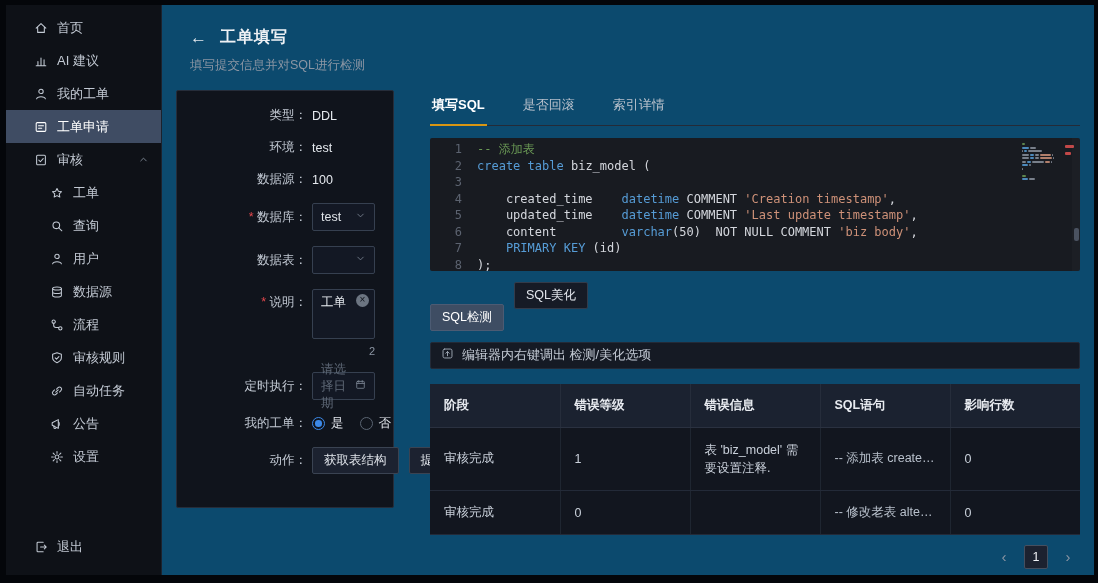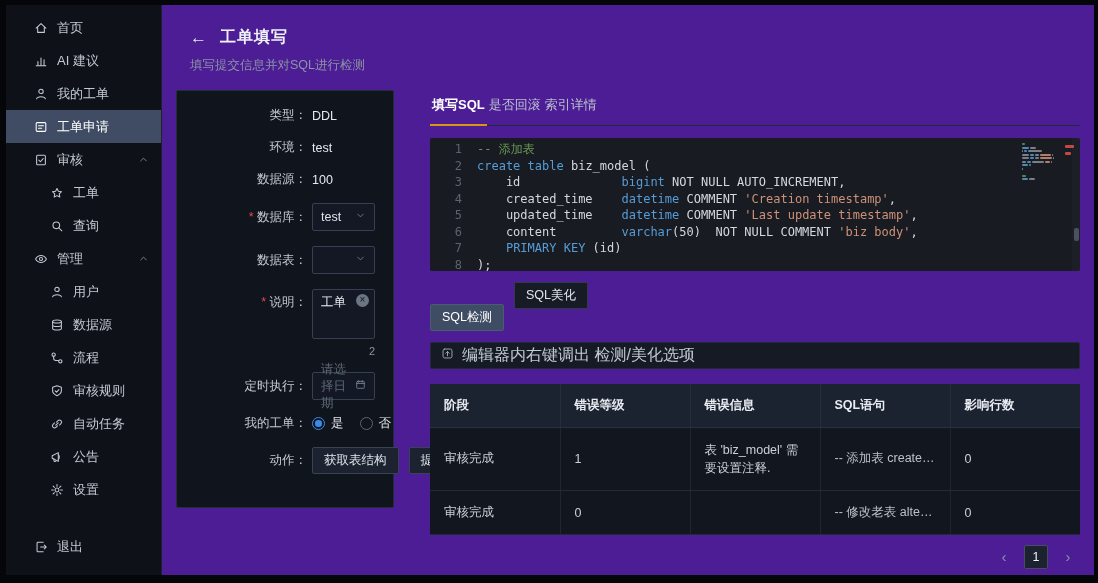--- a/index.html
+++ b/index.html
@@ -5,21 +5,21 @@
   * { box-sizing: border-box; }
   html,body { margin:0; padding:0; }
   body {
     width:1098px; height:583px; overflow:hidden;
     background:#000;
     font-family:"Liberation Sans","DejaVu Sans",sans-serif;
     color:#dfe3e8;
     -webkit-font-smoothing:antialiased;
   }
   .frame { width:1098px; height:583px; background:#04060a; padding:5px 4px 8px 6px; }
-  .app { display:flex; width:100%; height:100%; background:#4c1d95; overflow:hidden; }
+  .app { display:flex; width:100%; height:100%; background:#0c4a6e; overflow:hidden; }
 
   
   .sidebar { width:156px; flex:0 0 156px; background:#0e1117; border-right:1px solid #1c222d;
              display:flex; flex-direction:column; padding-top:6px; }
   #sidebar-nav { flex:1; }
   .side-item { display:flex; align-items:center; gap:9px; height:33px; padding:0 12px 0 28px;
                font-size:13px; color:#c3cad4; cursor:pointer; white-space:nowrap; }
   .side-item.child { padding-left:44px; }
   .side-item.active { background:#3f4c63; color:#ffffff; }
   .side-item .icon { width:14px; height:14px; flex:0 0 14px; display:inline-flex; color:inherit; }
@@ -68,21 +68,21 @@
   .radio .dot { width:13px; height:13px; border-radius:50%; border:1.5px solid #5a6472; position:relative; }
   .radio.checked .dot { border-color:var(--primary-blue,#3c89e8); }
   .radio.checked .dot::after { content:""; position:absolute; inset:2.2px; border-radius:50%;
                                background:var(--primary-blue,#3c89e8); }
   .action-buttons { margin-left:5px; display:flex; gap:10px; }
   .btn { height:27px; padding:0 11px; background:#1c2230; border:1px solid #3a4352; border-radius:2px;
          color:#e2e6ec; font-size:12.5px; cursor:pointer; font-family:inherit; white-space:nowrap; }
 
   
   .right-panel { flex:1; display:flex; flex-direction:column; min-width:0; }
-  .tabs { display:flex; border-bottom:1px solid #242b38; }
+  .tabs { display:flex; gap:34px; border-bottom:1px solid #242b38; }
   .tab { padding:6px 2px 11px 2px; font-size:13px; color:#b9c1cc; cursor:pointer; position:relative; }
   .tab.active { color:#ffffff; font-weight:700; }
   .tab.active::after { content:""; position:absolute; left:0; right:0; bottom:-1px; height:2px;
                        background:var(--tab-accent,#d89614); }
 
   .editor { position:relative; margin-top:12px; height:178px; background:#181b21; border-radius:2px;
             overflow:hidden; font-family:"DejaVu Sans Mono","Liberation Mono",monospace;
             font-size:12px; line-height:16.5px; padding:3px 0 0 4px; cursor:text; }
   .code-line { display:flex; white-space:pre; }
   .ln { width:28px; flex:0 0 28px; text-align:right; color:#5c6370; margin-right:15px; }
@@ -96,21 +96,21 @@
   .mm-marker { position:absolute; width:9px; height:3px; background:#c24848; border-radius:1px; }
   .editor-scrollbar { position:absolute; top:0; right:0; width:8px; height:100%; background:rgba(255,255,255,0.02); }
   .scroll-thumb { position:absolute; top:90px; right:1px; width:5px; height:13px; background:#4a5260; border-radius:2px; }
 
   .editor-actions { margin-top:11px; display:flex; gap:10px; }
   .btn-check { background:#3e4d63; border:1px solid #4c5b73; color:#fff;margin-top:22px; }
   .btn-beautify { background:#161b26; border:1px solid #333b4a; }
 
   .hint-bar { margin-top:11px; height:27px; background:#151a24; border:1px solid #232a37;
               border-radius:2px; display:flex; align-items:center; gap:8px; padding:4px 10px;
-              font-size:16px; color:#c3cad4; }
+              font-size:13px; color:#c3cad4; }
   .hint-icon { display:inline-flex; color:#9aa4b0; }
   .hint-icon svg { width:13px; height:13px; }
 
   .results-table { margin-top:15px; width:100%; border-collapse:collapse; table-layout:fixed; font-size:12.5px; }
   .results-table th { background:#1b2230; color:#e8ebf0; font-weight:700; text-align:left;
                       padding:13px 14px; border-bottom:1px solid #2a3140; }
   .results-table th:not(:last-child) { border-right:1px solid #262d3b; }
   .results-table td { background:#12161f; color:#c9d0da; padding:13px 14px;
                       border-bottom:1px solid #232a38; vertical-align:middle; }
   .results-table td:not(:last-child) { border-right:1px solid #1f2631; }
@@ -189,34 +189,20 @@
             <span class="side-label">工单</span>
           </div>
           <div class="side-item child">
             <span class="icon ">
               <svg viewBox="0 0 16 16" fill="none" stroke="currentColor" stroke-width="1.2" stroke-linecap="round" stroke-linejoin="round">
                 <circle cx="7.2" cy="7.2" r="3.8"></circle>
                 <path d="M10 10l3.5 3.5"></path>
               </svg>
             </span>
             <span class="side-label">查询</span>
-          </div>
-          <div class="side-item">
-            <span class="icon ">
-              <svg viewBox="0 0 16 16" fill="none" stroke="currentColor" stroke-width="1.2" stroke-linecap="round" stroke-linejoin="round">
-                <path d="M1.8 8S4.2 4 8 4s6.2 4 6.2 4S11.8 12 8 12 1.8 8 1.8 8z"></path>
-                <circle cx="8" cy="8" r="1.8"></circle>
-              </svg>
-            </span>
-            <span class="side-label">管理</span>
-            <span class="icon chev">
-              <svg viewBox="0 0 16 16" fill="none" stroke="currentColor" stroke-width="1.2" stroke-linecap="round" stroke-linejoin="round">
-                <path d="M4 10l4-4 4 4"></path>
-              </svg>
-            </span>
           </div>
           <div class="side-item child">
             <span class="icon ">
               <svg viewBox="0 0 16 16" fill="none" stroke="currentColor" stroke-width="1.2" stroke-linecap="round" stroke-linejoin="round">
                 <circle cx="8" cy="5" r="2.5"></circle>
                 <path d="M3 13.5c.7-3.2 9.3-3.2 10 0"></path>
               </svg>
             </span>
             <span class="side-label">用户</span>
           </div>
@@ -377,21 +363,21 @@
           <div class="tabs" id="tabs-bar">
               <div class="tab active">填写SQL</div>
               <div class="tab">是否回滚</div>
               <div class="tab">索引详情</div>
             </div>
 
           <div class="editor">
             <div id="code-lines">
                 <div class="code-line"><span class="ln">1</span><span class="code-text"><span class="tk-c">-- 添加表</span></span></div>
                 <div class="code-line"><span class="ln">2</span><span class="code-text"><span class="tk-k">create table</span><span class="tk-p"> biz_model (</span></span></div>
-                <div class="code-line"><span class="ln">3</span><span class="code-text"><span class="tk-p">    id              </span><span class="tk-k">bigint</span><span class="tk-p"> NOT NULL AUTO_INCREMENT,</span></span></div>
+                <div class="code-line"><span class="ln">3</span></div>
                 <div class="code-line"><span class="ln">4</span><span class="code-text"><span class="tk-p">    created_time    </span><span class="tk-k">datetime</span><span class="tk-p"> COMMENT </span><span class="tk-s">'Creation timestamp'</span><span class="tk-p">,</span></span></div>
                 <div class="code-line"><span class="ln">5</span><span class="code-text"><span class="tk-p">    updated_time    </span><span class="tk-k">datetime</span><span class="tk-p"> COMMENT </span><span class="tk-s">'Last update timestamp'</span><span class="tk-p">,</span></span></div>
                 <div class="code-line"><span class="ln">6</span><span class="code-text"><span class="tk-p">    content         </span><span class="tk-k">varchar</span><span class="tk-p">(50)  NOT NULL COMMENT </span><span class="tk-s">'biz body'</span><span class="tk-p">,</span></span></div>
                 <div class="code-line"><span class="ln">7</span><span class="code-text"><span class="tk-p">    </span><span class="tk-k">PRIMARY KEY</span><span class="tk-p"> (id)</span></span></div>
                 <div class="code-line"><span class="ln">8</span><span class="code-text"><span class="tk-p">);</span></span></div>
                 <div class="code-line"><span class="ln">9</span><span class="code-text"><span class="tk-p"></span></span></div>
                 <div class="code-line"><span class="ln">10</span><span class="code-text"><span class="tk-c">-- 修改老表</span></span></div>
               </div>
             <div class="minimap" id="minimap">
                 <div class="mm-line">

